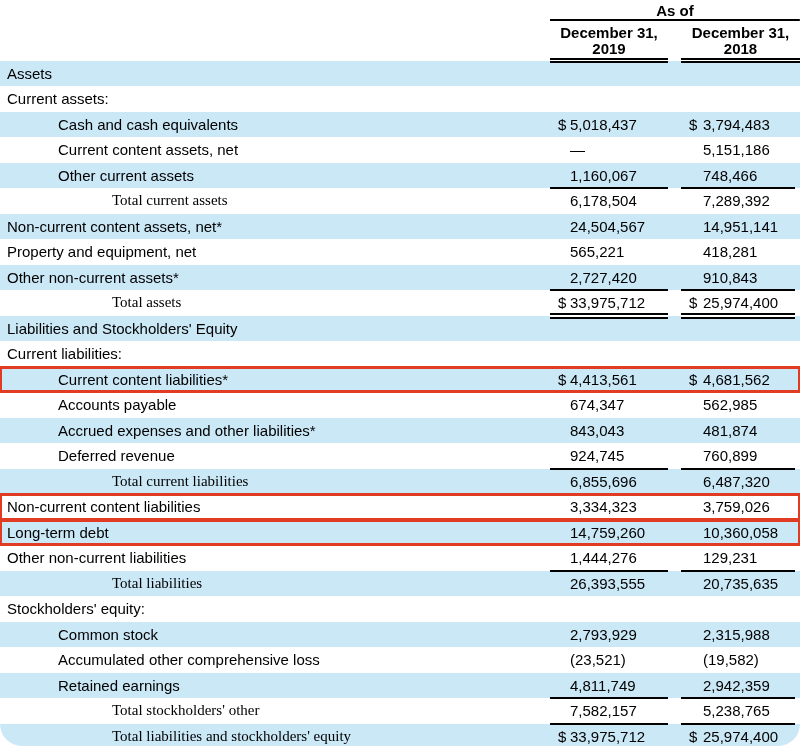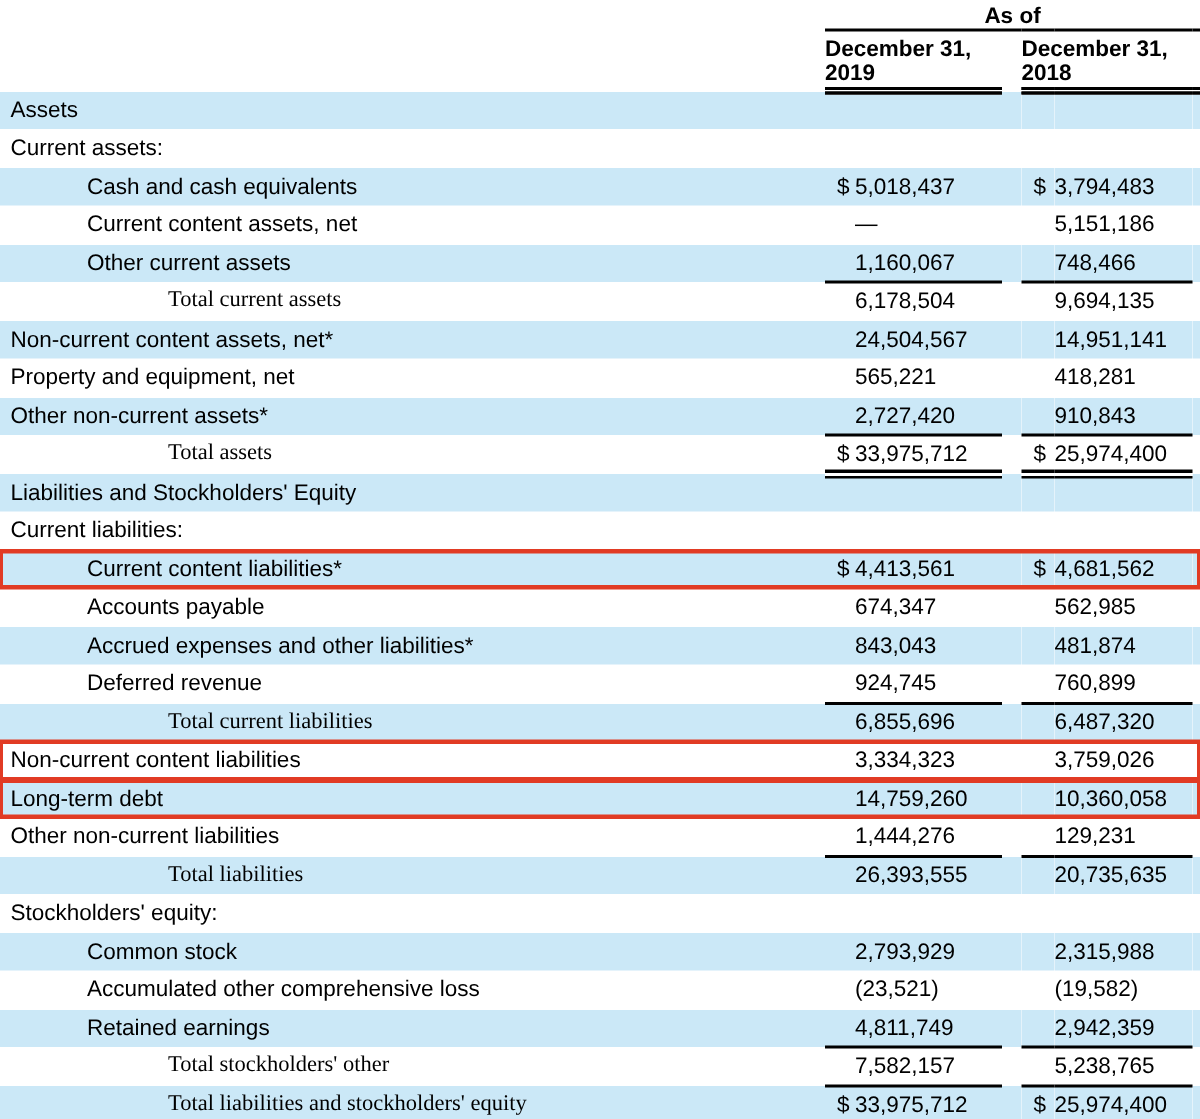--- a/index.html
+++ b/index.html
@@ -7,20 +7,21 @@
     padding: 0;
     background: #ffffff;
   }
   .sheet {
     width: 800px;
     height: 746px;
     font-family: "Liberation Sans", sans-serif;
     font-size: 15px;
     color: #000;
     overflow: hidden;
+    border-radius: 22px;
   }
   table {
     border-collapse: collapse;
     table-layout: fixed;
     width: 800px;
   }
   td {
     padding: 0;
     vertical-align: middle;
     white-space: nowrap;
@@ -30,21 +31,21 @@
   
   tr.h1 td.asof {
     font-weight: bold;
     text-align: center;
     border-bottom: 2px solid #000;
     height: 18px;
     padding-top: 1px;
   }
   tr.h2 td.ph {
     font-weight: bold;
-    text-align: left;
+    text-align: center;
     white-space: pre-line;
     line-height: 16px;
     height: 35px;
     padding-top: 2px;
     border-bottom: 5px double #000;
   }
   tr.h2 td.gap { border-bottom: none; }
   
   tbody tr { height: 25.5px; }
   tbody tr.stripe { background: #cbe8f7; }
@@ -147,21 +148,21 @@
           <td class="cur rs"></td>
           <td class="amt rs">748,466</td>
           <td></td>
         </tr>
         <tr class="">
           <td class="lbl ind2">Total current assets</td>
           <td class="cur"></td>
           <td class="amt">6,178,504</td>
           <td></td>
           <td class="cur"></td>
-          <td class="amt">9,694,135</td>
+          <td class="amt">7,289,392</td>
           <td></td>
         </tr>
         <tr class="stripe">
           <td class="lbl ind0">Non-current content assets, net*</td>
           <td class="cur"></td>
           <td class="amt">24,504,567</td>
           <td></td>
           <td class="cur"></td>
           <td class="amt">14,951,141</td>
           <td></td>

